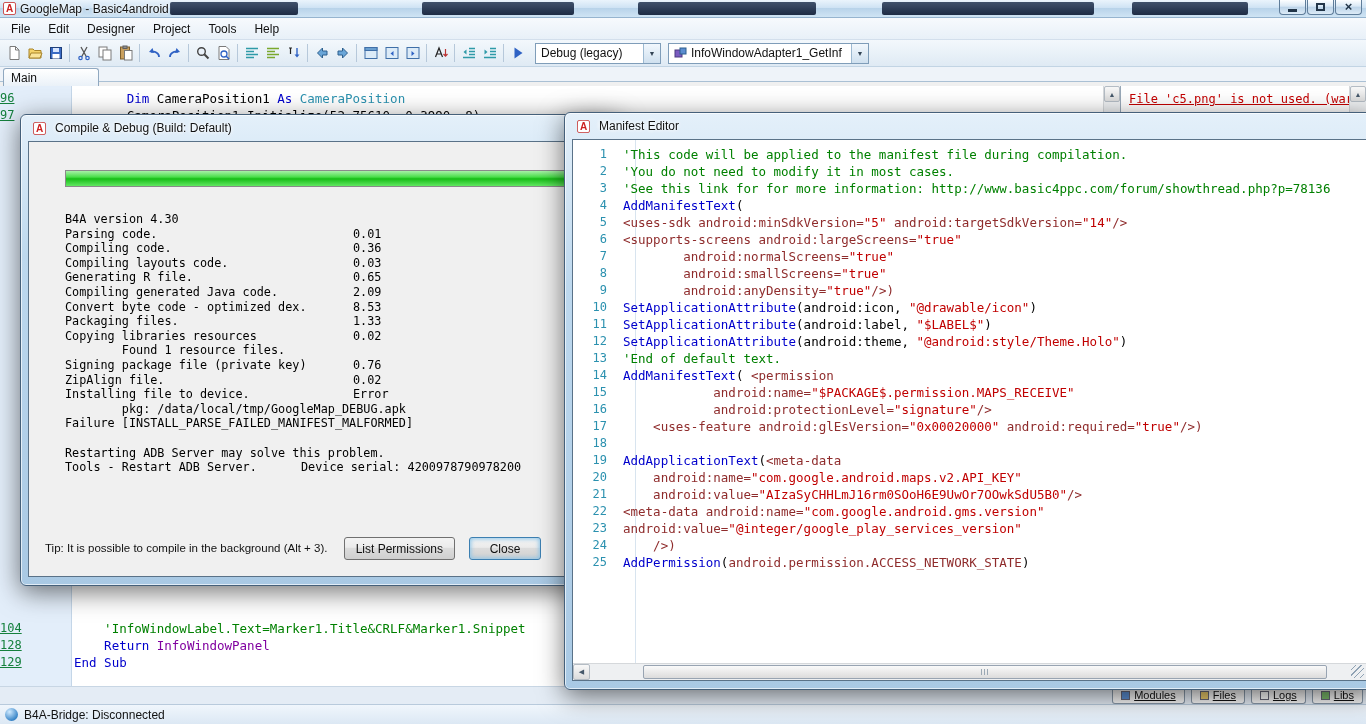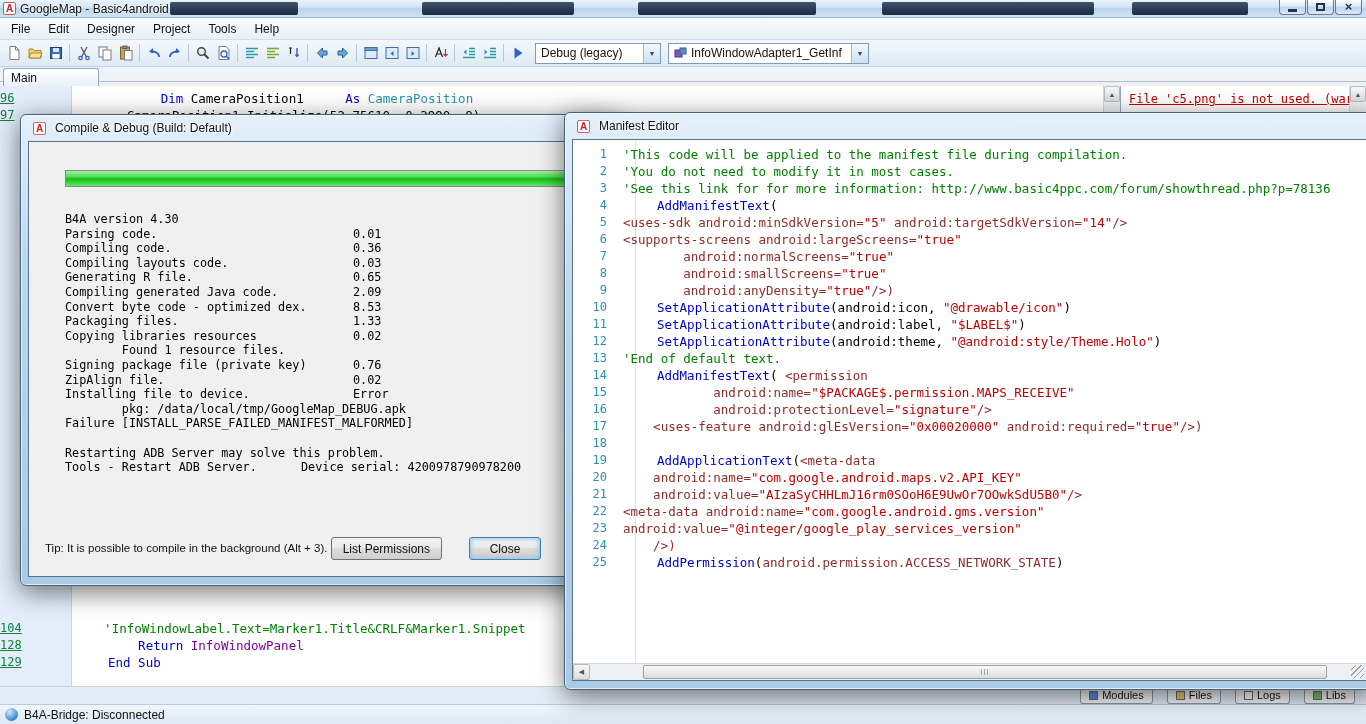--- a/index.html
+++ b/index.html
@@ -56,21 +56,21 @@
   
   .editor{position:absolute;left:0;top:86px;width:1103px;height:600px;background:#fff;z-index:1;}
   .gutter-bg{position:absolute;left:0;top:0;bottom:0;width:72px;background:#e3eefa;border-right:1px solid #c4d6e8;}
   .editor-top{position:absolute;left:0;top:4px;right:0;}
   .editor-bottom{position:absolute;left:0;top:534px;right:0;}
   .crow{display:flex;height:17px;}
   .ln{width:60px;text-align:left;padding-right:6px;color:#15803d;
     font:12px/17px "DejaVu Sans Mono",monospace;flex:none;text-decoration:underline;}
   .lc{white-space:pre;font:12.5px/17px "DejaVu Sans Mono",monospace;color:#000;padding-left:14px;}
 
-  .seg-k{color:var(--keyword_blue,#0000cc);margin-left:34px;}
+  .seg-k{color:var(--keyword_blue,#0000cc);}
   .seg-c{color:var(--comment_green,#008000);}
   .seg-p{color:#000;}
   .seg-x{color:var(--xml_maroon,#8f2c2c);}
   .seg-s{color:var(--string_red,#c00000);}
   .seg-t{color:var(--type_teal,#2b91af);}
   .seg-m{color:#8000a0;}
 
   .editor-vscroll{position:absolute;left:1103px;top:86px;width:17px;height:600px;background:#eef0f2;
     border-left:1px solid #d5d8db;z-index:1;}
   .scroll-arrow{height:16px;display:flex;align-items:center;justify-content:center;font-size:7px;
@@ -79,21 +79,21 @@
   
   .right-panel{position:absolute;left:1120px;top:86px;width:246px;height:600px;background:#fff;
     border-left:1px solid #98a8b8;padding:6px 8px;z-index:1;}
   .warn{font:12px "DejaVu Sans Mono",monospace;color:var(--error_red,#c40000);
     text-decoration:underline;white-space:nowrap;overflow:hidden;}
   .rp-scroll{position:absolute;right:0;top:0;width:17px;bottom:0;background:#eef0f2;border-left:1px solid #d5d8db;}
 
   
   .bottom-strip{position:absolute;left:0;top:686px;width:100%;height:18px;background:#e4ecf5;
     border-top:1px solid #c8d6e4;z-index:1;}
-  .right-tabs{position:absolute;right:11px;top:0;display:flex;gap:14px;height:17px;}
+  .right-tabs{position:absolute;right:3px;top:0;display:flex;gap:6px;height:17px;text-decoration:underline;}
   .rtab{display:flex;align-items:center;gap:4px;padding:0 8px;border:1px solid #8898a8;border-top:none;
     background:linear-gradient(180deg,#ececec,#f9f9f9);border-radius:0 0 3px 3px;font-size:11px;}
   .rtab-ico{width:9px;height:9px;border:1px solid #667;flex:none;}
   .ico-modules{background:#5b8dd0;}
   .ico-files{background:#e8c86a;}
   .ico-logs{background:#fdfdfd;}
   .ico-libs{background:#7ab86a;}
 
   
   .statusbar{position:absolute;left:0;top:704px;width:100%;height:20px;
@@ -116,21 +116,21 @@
   .pbar{position:absolute;left:36px;right:26px;top:28px;height:17px;border:1px solid #8a8a8a;
     background:#eaeaea;box-shadow:inset 1px 1px 2px rgba(0,0,0,.18);}
   .pfill{height:100%;background:linear-gradient(180deg,#a8f0a8,#4ade4a 40%,var(--progress_green,#17bd17) 52%,#62e862);}
 
   .log{position:absolute;left:36px;top:70px;right:8px;font:11.8px/14.6px "DejaVu Sans Mono",monospace;color:#000;}
   .logrow{position:relative;height:14.6px;white-space:pre;}
   .lval{position:absolute;left:288px;top:0;}
   .lv2{position:absolute;left:236px;top:0;}
 
   .tip{position:absolute;left:16px;bottom:22px;font-size:11.5px;}
-  .btnrow{position:absolute;right:70px;bottom:16px;display:flex;gap:27px;}
+  .btnrow{position:absolute;right:70px;bottom:16px;display:flex;gap:14px;}
   .btn{min-width:72px;height:23px;padding:0 11px;display:flex;align-items:center;justify-content:center;
     border:1px solid #707070;border-radius:3px;
     background:linear-gradient(180deg,#f3f3f3,#ebebeb 45%,#dddddd 46%,#cfcfcf);}
   .btn-focus{border-color:#3c7fb1;box-shadow:inset 0 0 4px 1px #8dc6ea;}
 
   
   .mrows{position:absolute;left:0;top:0;right:0;bottom:17px;overflow:hidden;padding-top:6px;}
   .mrow{display:flex;height:17px;}
   .mln{width:50px;text-align:right;padding-right:16px;color:var(--type_teal,#2b91af);
     font:12px/17px "DejaVu Sans Mono",monospace;flex:none;}

